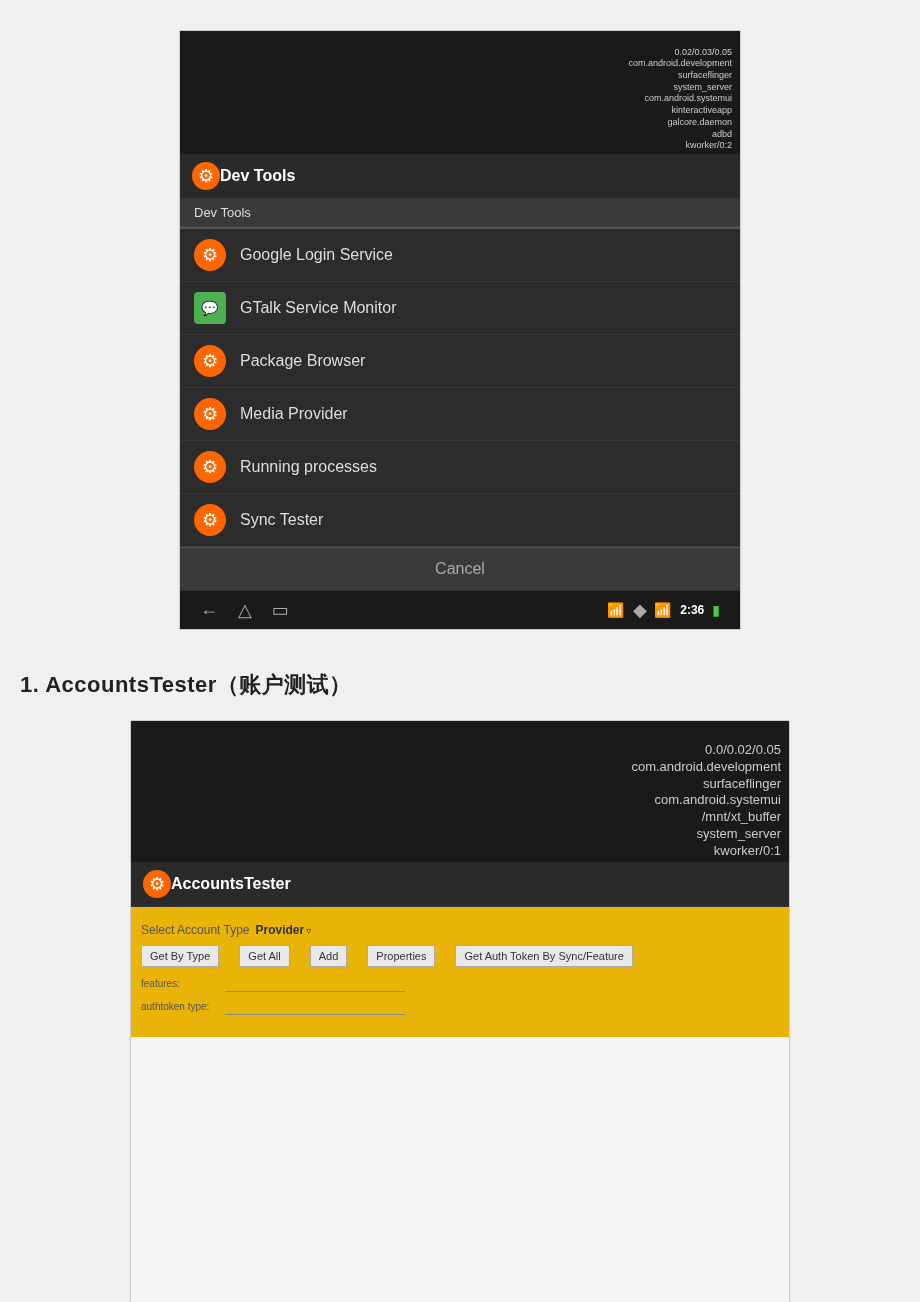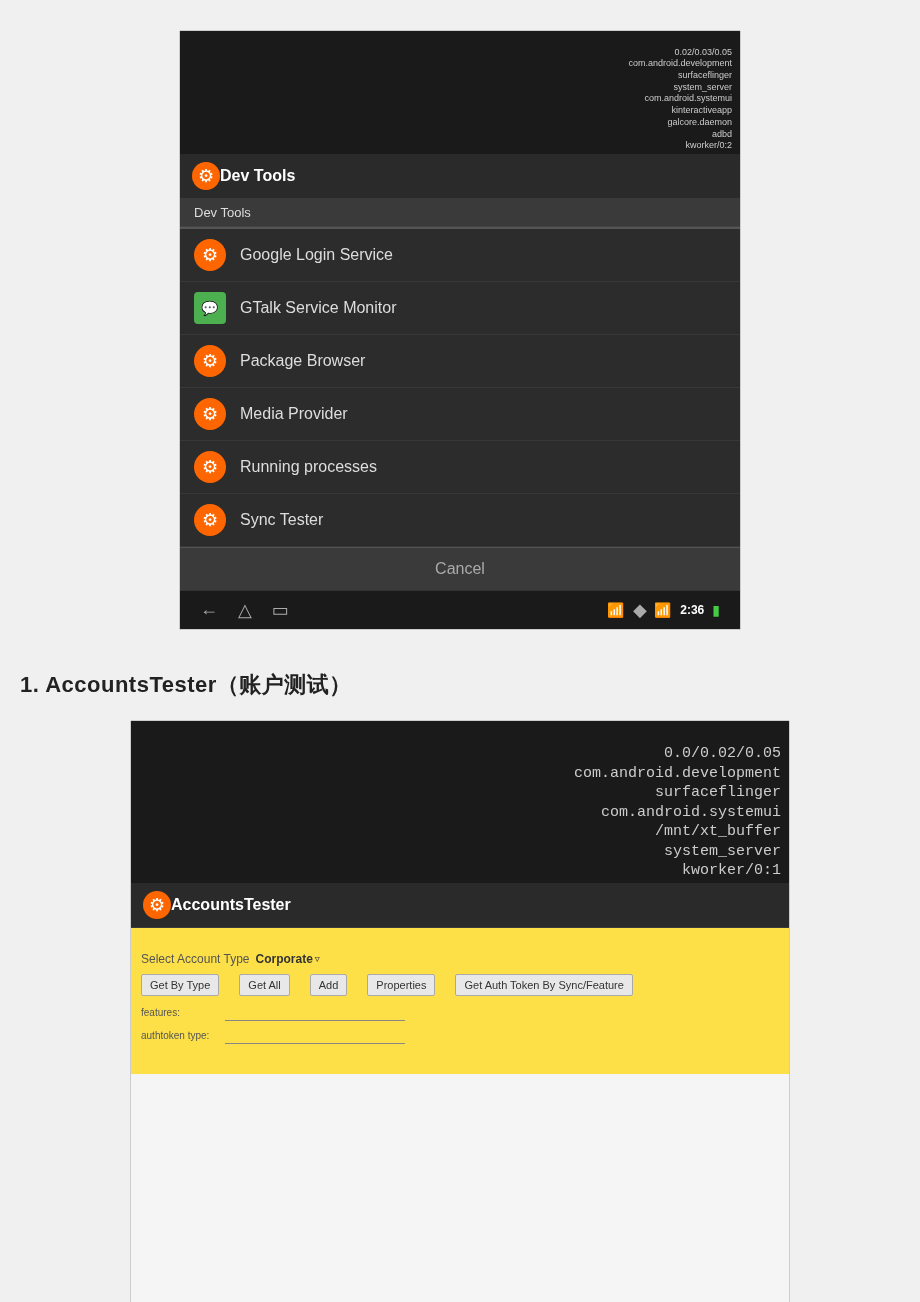--- a/index.html
+++ b/index.html
@@ -152,22 +152,22 @@
       border: 1px solid #ccc;
       background: #1a1a1a;
       width: 660px;
       margin: 0 auto;
       border-radius: 2px;
       overflow: hidden;
     }
 
     
     .accounts-content {
-      background: #fde047;
-      padding: 24px 10px;
+      background: #eab308;
+      padding: 16px 10px;
     }
 
     .select-account-row {
       display: flex;
       align-items: center;
       margin-bottom: 8px;
       font-size: 12px;
       color: #333;
     }
     .select-account-row .select-label {
@@ -354,35 +354,35 @@
 
 <div class="section-heading">
   1. AccountsTester（账户测试）
 </div>
 
 <div class="section2">
   <div class="android-screen2">
 
     <div class="status-bar">
       <div class="status-bar-left"></div>
-      <div class="status-bar-right" style="white-space: pre-line; font-size: 15px; color: #ccc; font-family: Liberation Mono, monospace;">
+      <div class="status-bar-right" style="white-space: pre-line; font-size: 13px; color: #ccc;">
         0.0/0.02/0.05<br>com.android.development<br>surfaceflinger<br>com.android.systemui<br>/mnt/xt_buffer<br>system_server<br>kworker/0:1
       </div>
     </div>
 
     <div class="title-bar">
       <div class="gear-shape"></div>
       <span class="app-title">AccountsTester</span>
     </div>
 
     <div class="accounts-content">
 
       <div class="select-account-row">
         <span class="select-label">Select Account Type</span>
-        <span class="select-value">Corporate</span>
+        <span class="select-value">Provider</span>
         <span class="dropdown-arrow">▿</span>
       </div>
 
       <div class="buttons-row">
         <button class="btn-android">Get By Type</button>
         <button class="btn-android">Get All</button>
         <button class="btn-android">Add</button>
         <button class="btn-android">Properties</button>
         <button class="btn-android">Get Auth Token By Sync/Feature</button>
       </div>

